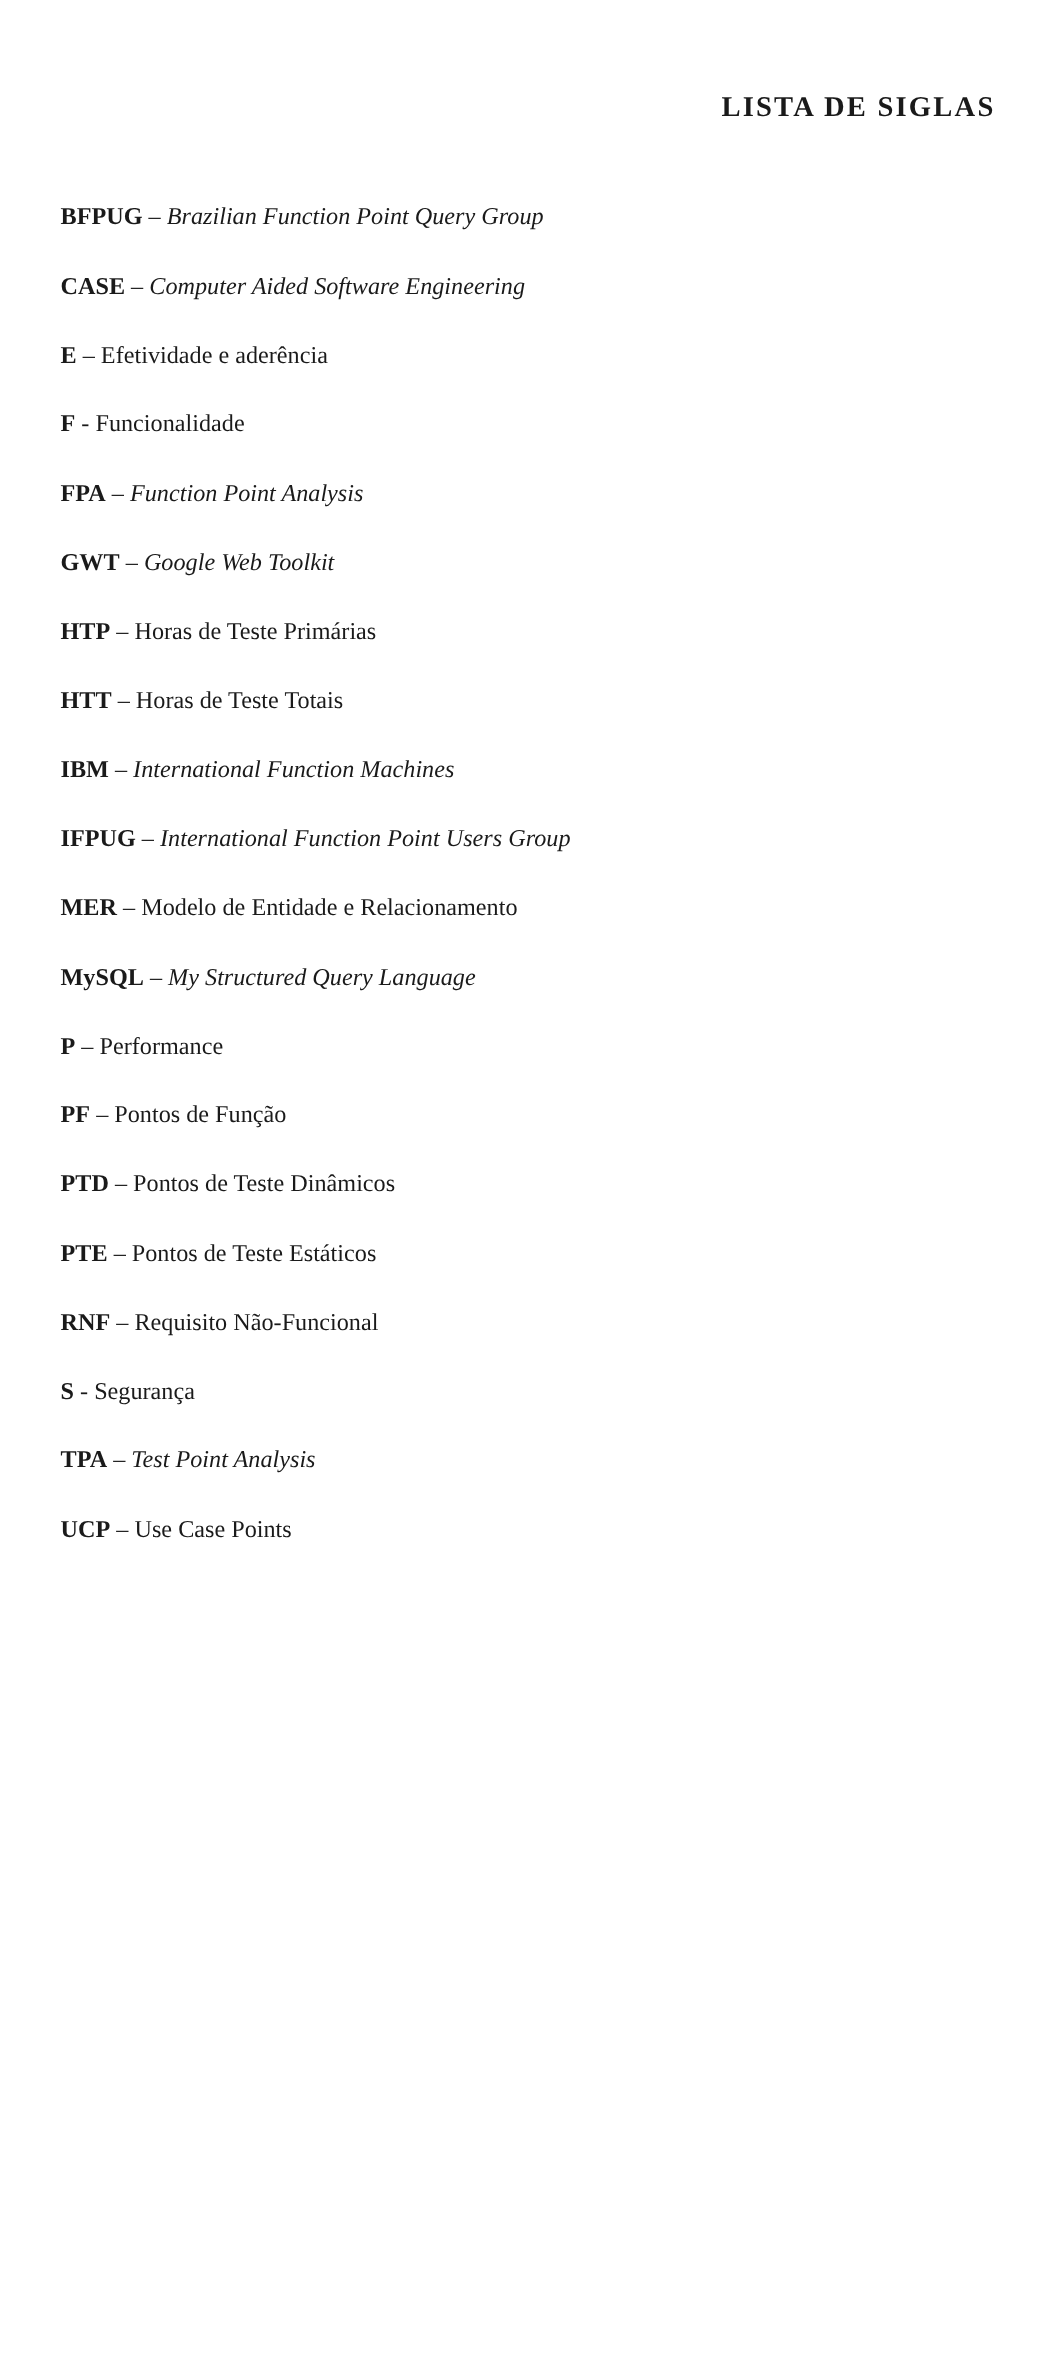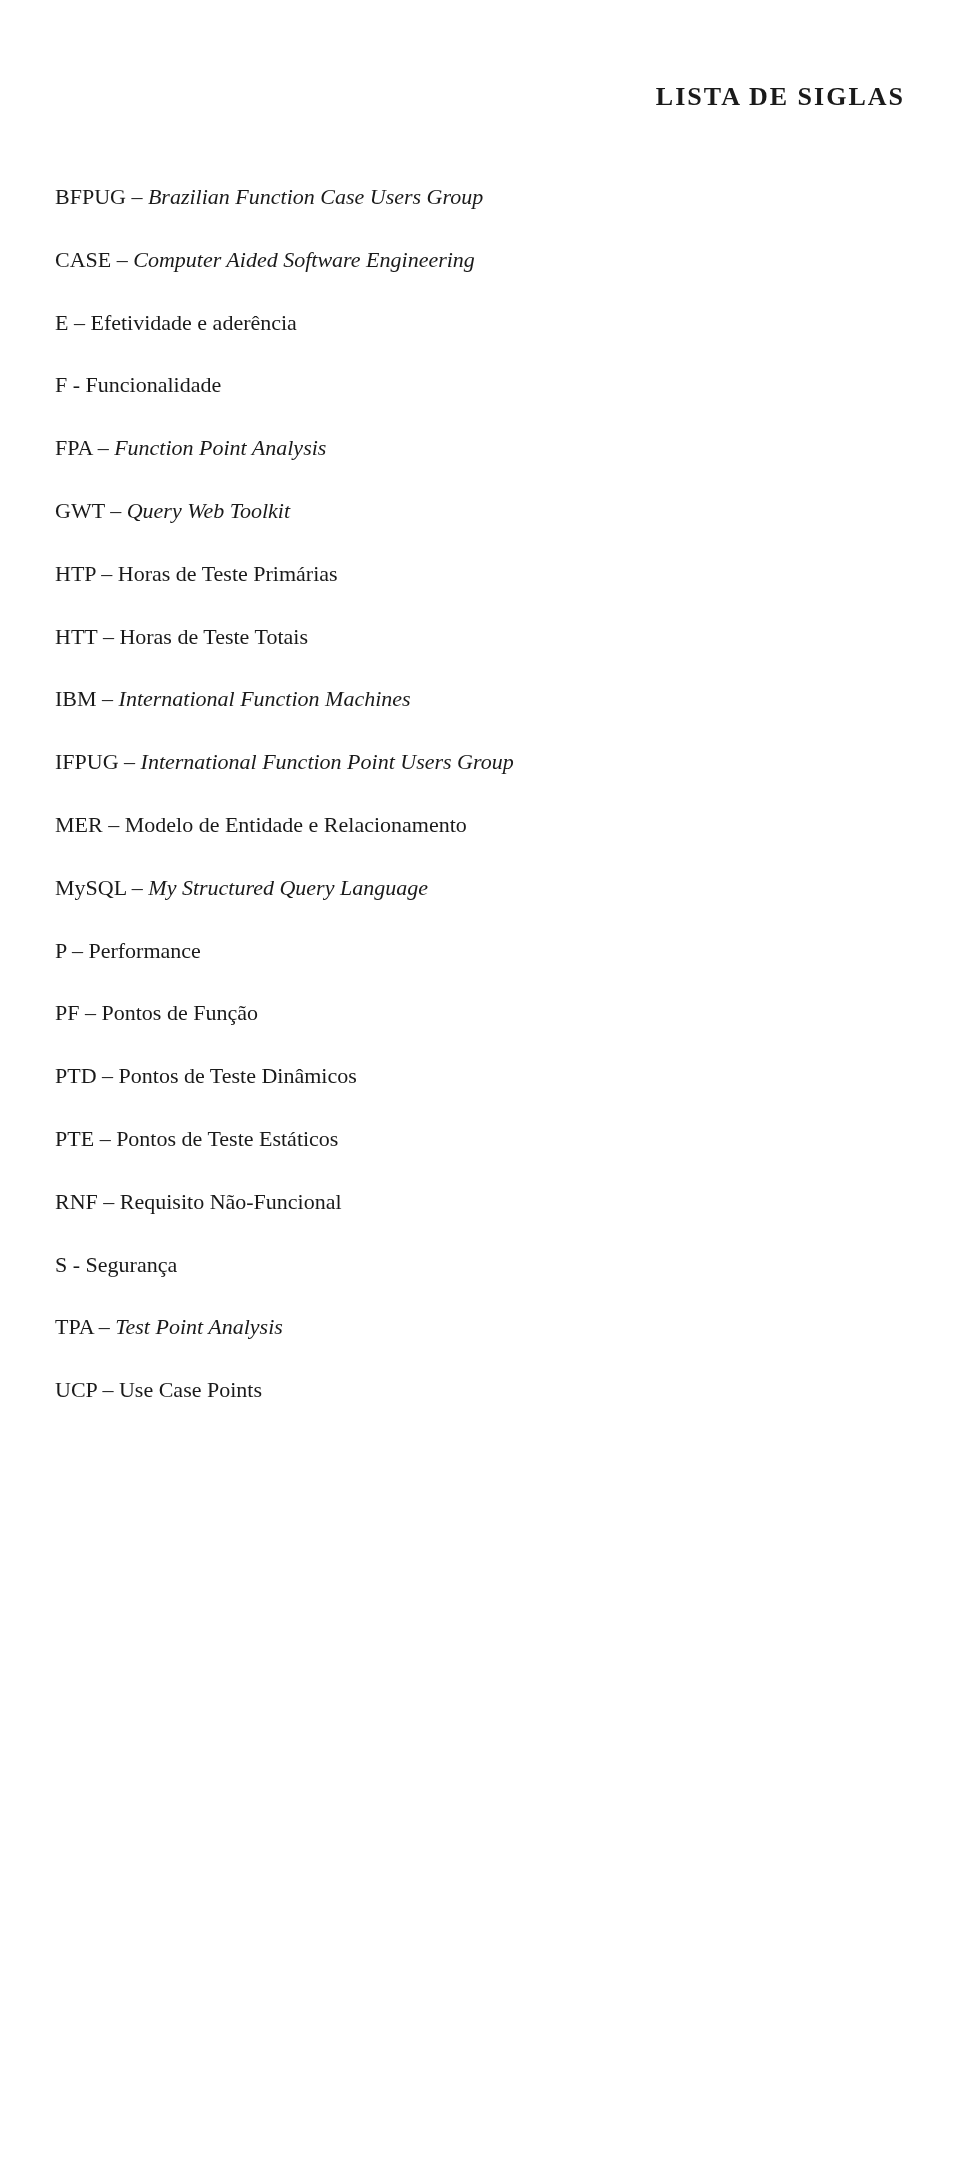--- a/index.html
+++ b/index.html
@@ -33,21 +33,21 @@
       list-style: none;
       padding: 0;
     }
 
     .acronym-item {
       margin-bottom: 32px;
       line-height: 1.4;
     }
 
     .acronym-key {
-      font-weight: normal;
+      font-weight: bold;
       font-style: normal;
       margin-top: 28px;
     }
 
     .acronym-sep {
       font-weight: normal;
       font-style: normal;
     }
 
     .acronym-desc-italic {
@@ -58,26 +58,26 @@
       font-style: normal;
       margin-top: 14px;
     }
   </style>
 </head>
 <body>
 
 <h1 class="page-title">LISTA DE SIGLAS</h1>
 
 <ul class="acronym-list" id="acronym-list">
-<li class="acronym-item"><span class="acronym-key">BFPUG</span><span class="acronym-sep"> – </span><span class="acronym-desc-italic">Brazilian Function Case Users Group</span></li>
+<li class="acronym-item"><span class="acronym-key">BFPUG</span><span class="acronym-sep"> – </span><span class="acronym-desc-italic">Brazilian Function Point Query Group</span></li>
     <li class="acronym-item"><span class="acronym-key">CASE</span><span class="acronym-sep"> – </span><span class="acronym-desc-italic">Computer Aided Software Engineering</span></li>
     <li class="acronym-item"><span class="acronym-key">E</span><span class="acronym-sep"> – </span><span class="acronym-desc-normal">Efetividade e aderência</span></li>
     <li class="acronym-item"><span class="acronym-key">F</span><span class="acronym-sep"> - </span><span class="acronym-desc-normal">Funcionalidade</span></li>
     <li class="acronym-item"><span class="acronym-key">FPA</span><span class="acronym-sep"> – </span><span class="acronym-desc-italic">Function Point Analysis</span></li>
-    <li class="acronym-item"><span class="acronym-key">GWT</span><span class="acronym-sep"> – </span><span class="acronym-desc-italic">Query Web Toolkit</span></li>
+    <li class="acronym-item"><span class="acronym-key">GWT</span><span class="acronym-sep"> – </span><span class="acronym-desc-italic">Google Web Toolkit</span></li>
     <li class="acronym-item"><span class="acronym-key">HTP</span><span class="acronym-sep"> – </span><span class="acronym-desc-normal">Horas de Teste Primárias</span></li>
     <li class="acronym-item"><span class="acronym-key">HTT</span><span class="acronym-sep"> – </span><span class="acronym-desc-normal">Horas de Teste Totais</span></li>
     <li class="acronym-item"><span class="acronym-key">IBM</span><span class="acronym-sep"> – </span><span class="acronym-desc-italic">International Function Machines</span></li>
     <li class="acronym-item"><span class="acronym-key">IFPUG</span><span class="acronym-sep"> – </span><span class="acronym-desc-italic">International Function Point Users Group</span></li>
     <li class="acronym-item"><span class="acronym-key">MER</span><span class="acronym-sep"> – </span><span class="acronym-desc-normal">Modelo de Entidade e Relacionamento</span></li>
     <li class="acronym-item"><span class="acronym-key">MySQL</span><span class="acronym-sep"> – </span><span class="acronym-desc-italic">My Structured Query Language</span></li>
     <li class="acronym-item"><span class="acronym-key">P</span><span class="acronym-sep"> – </span><span class="acronym-desc-normal">Performance</span></li>
     <li class="acronym-item"><span class="acronym-key">PF</span><span class="acronym-sep"> – </span><span class="acronym-desc-normal">Pontos de Função</span></li>
     <li class="acronym-item"><span class="acronym-key">PTD</span><span class="acronym-sep"> – </span><span class="acronym-desc-normal">Pontos de Teste Dinâmicos</span></li>
     <li class="acronym-item"><span class="acronym-key">PTE</span><span class="acronym-sep"> – </span><span class="acronym-desc-normal">Pontos de Teste Estáticos</span></li>

